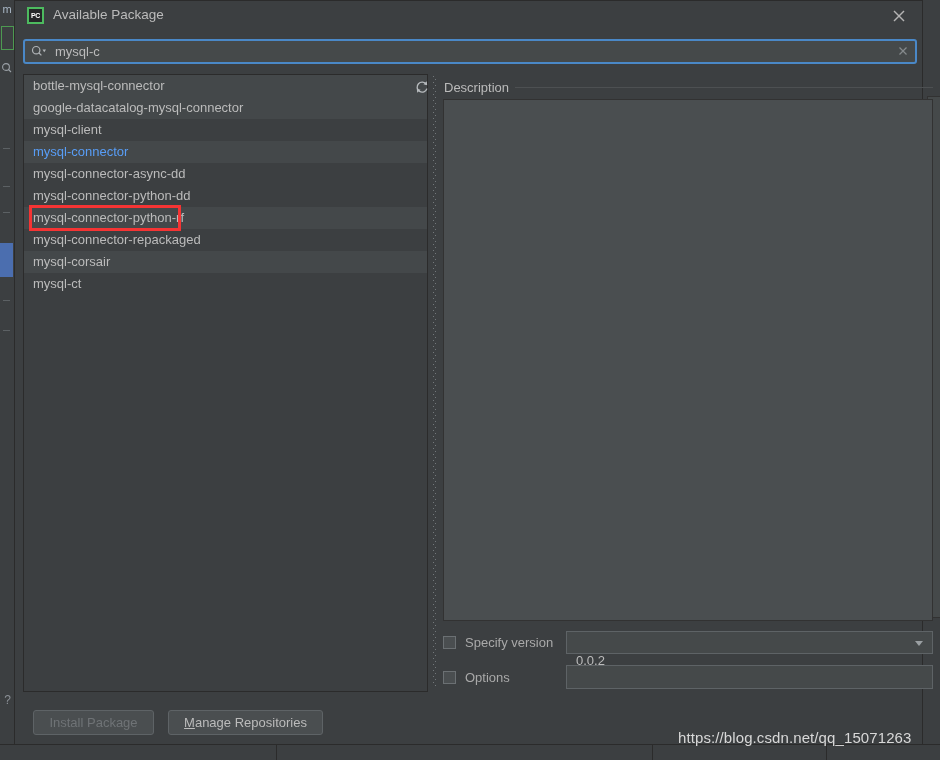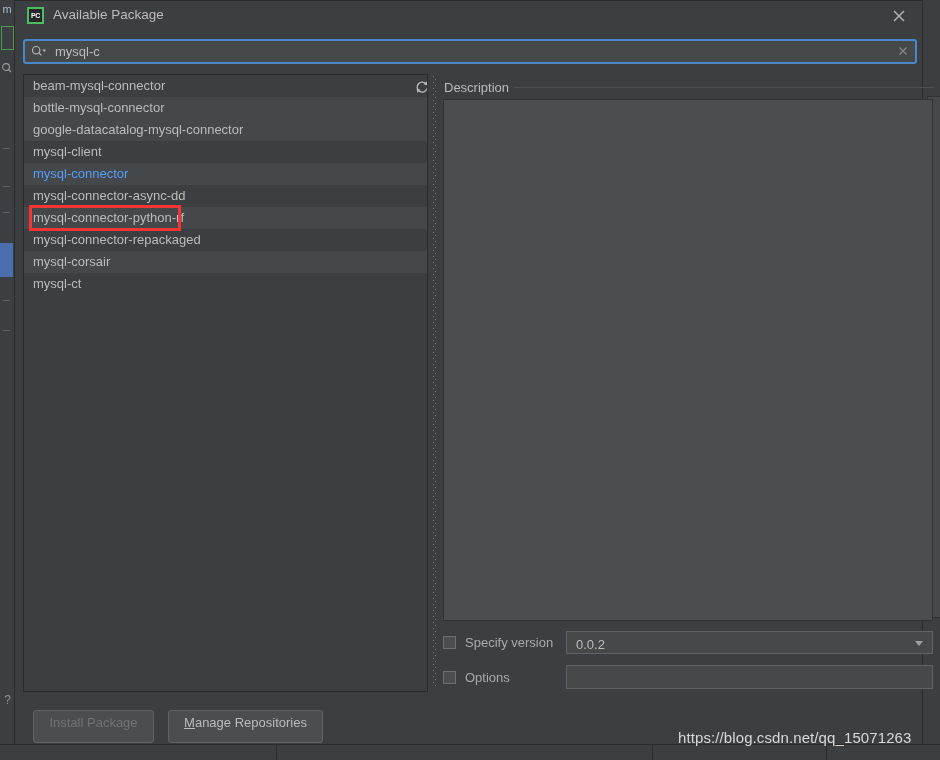--- a/index.html
+++ b/index.html
@@ -297,21 +297,21 @@
     position: absolute;
     left: 551px; top: 630px;
     width: 367px; height: 23px;
     background: #45494a;
     border: 1px solid #5e6366;
     box-sizing: border-box;
     cursor: pointer;
   }
   .version-val {
     position: absolute;
-    left: 9px; top: 5px;
+    left: 9px; top: 21px;
     font-size: 13px;
     color: #bbbbbb;
   }
   .combo-arrow {
     position: absolute;
     right: 9px; top: 9px;
     width: 0; height: 0;
     border-left: 4px solid transparent;
     border-right: 4px solid transparent;
     border-top: 5px solid #9a9fa2;
@@ -322,21 +322,21 @@
     width: 367px; height: 24px;
     background: #45494a;
     border: 1px solid #5e6366;
     box-sizing: border-box;
     cursor: text;
   }
 
   
   .btn {
     position: absolute;
-    height: 33px;
+    height: 25px;
     background: #4a4e50;
     border: 1px solid #5e6366;
     border-radius: 3px;
     box-sizing: border-box;
     font-size: 13px;
     color: #bbbbbb;
     text-align: center;
     line-height: 23px;
     font-family: "Liberation Sans", sans-serif;
     cursor: pointer;
@@ -420,26 +420,26 @@
     <div class="search-text">mysql-c</div>
     <div class="search-clear">
       <svg width="12" height="12" viewBox="0 0 12 12">
         <line x1="2.5" y1="2.5" x2="9.5" y2="9.5" stroke="#85898c" stroke-width="1.2"></line>
         <line x1="9.5" y1="2.5" x2="2.5" y2="9.5" stroke="#85898c" stroke-width="1.2"></line>
       </svg>
     </div>
   </div>
 
   <div class="list-panel" id="pkg-list">
-      <div class="pkg-row even"><span>beam-mysql-connector</span></div>
       <div class="pkg-row odd"><span>bottle-mysql-connector</span></div>
       <div class="pkg-row odd"><span>google-datacatalog-mysql-connector</span></div>
       <div class="pkg-row even"><span>mysql-client</span></div>
       <div class="pkg-row odd selected"><span>mysql-connector</span></div>
       <div class="pkg-row even"><span>mysql-connector-async-dd</span></div>
+      <div class="pkg-row even"><span>mysql-connector-python-dd</span></div>
       <div class="pkg-row odd"><span>mysql-connector-python-rf</span></div>
       <div class="pkg-row even"><span>mysql-connector-repackaged</span></div>
       <div class="pkg-row odd"><span>mysql-corsair</span></div>
       <div class="pkg-row even"><span>mysql-ct</span></div>
     </div>
 
   <div class="refresh-btn">
     <svg width="16" height="16" viewBox="0 0 16 16">
       <path d="M12.3 5.4 A5 5 0 1 0 12.9 9.6" fill="none" stroke="#b6babd" stroke-width="1.4"></path>
       <path d="M12.8 2.3 L13.2 6.3 L9.4 5.2 Z" fill="#b6babd"></path>

